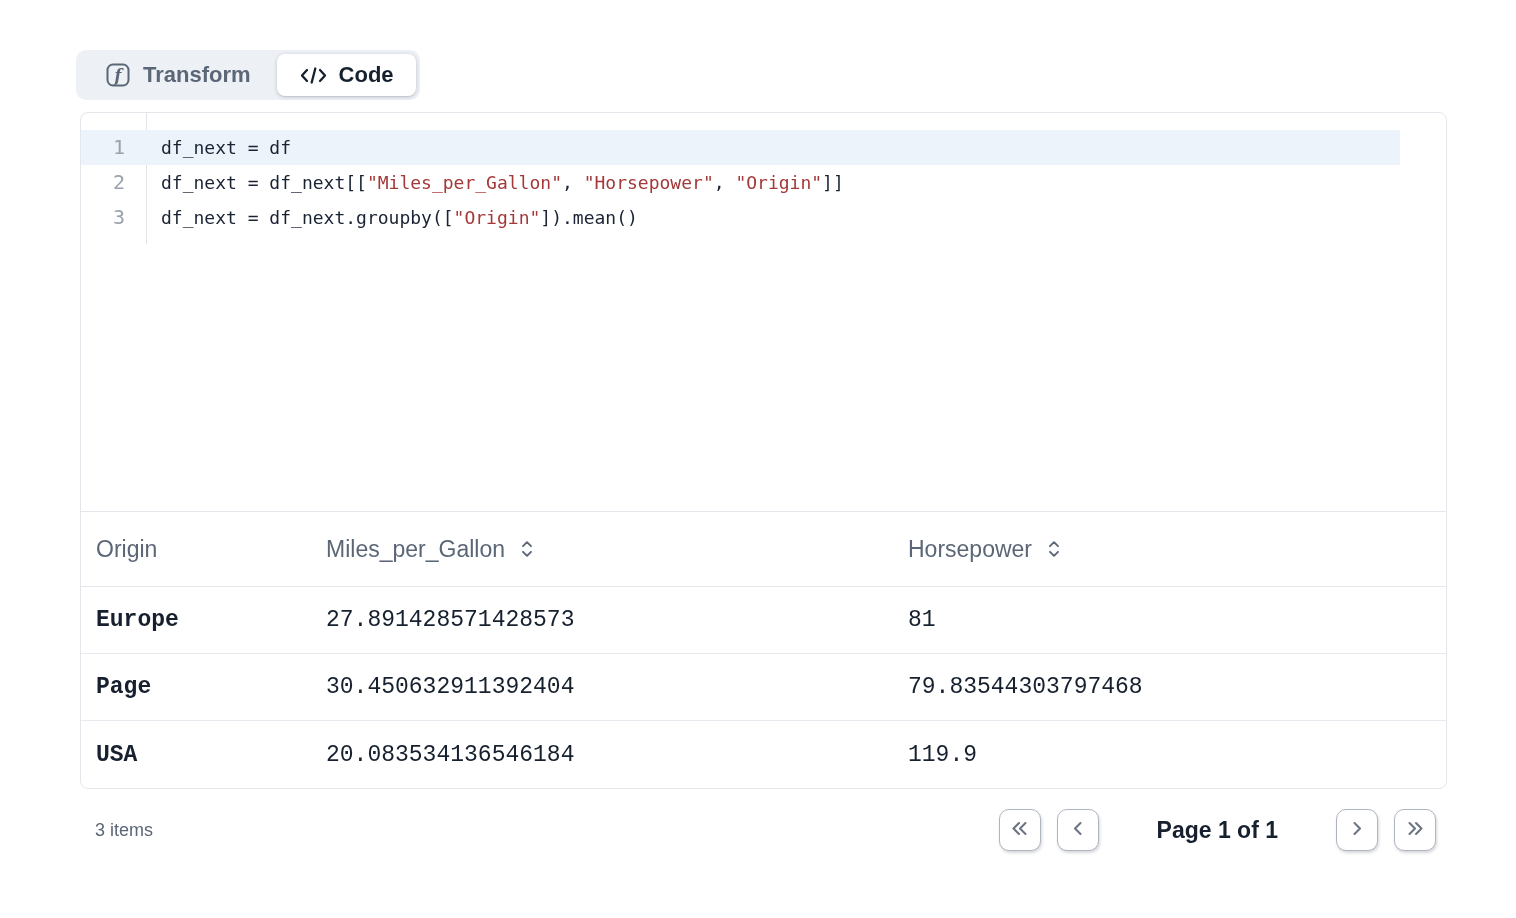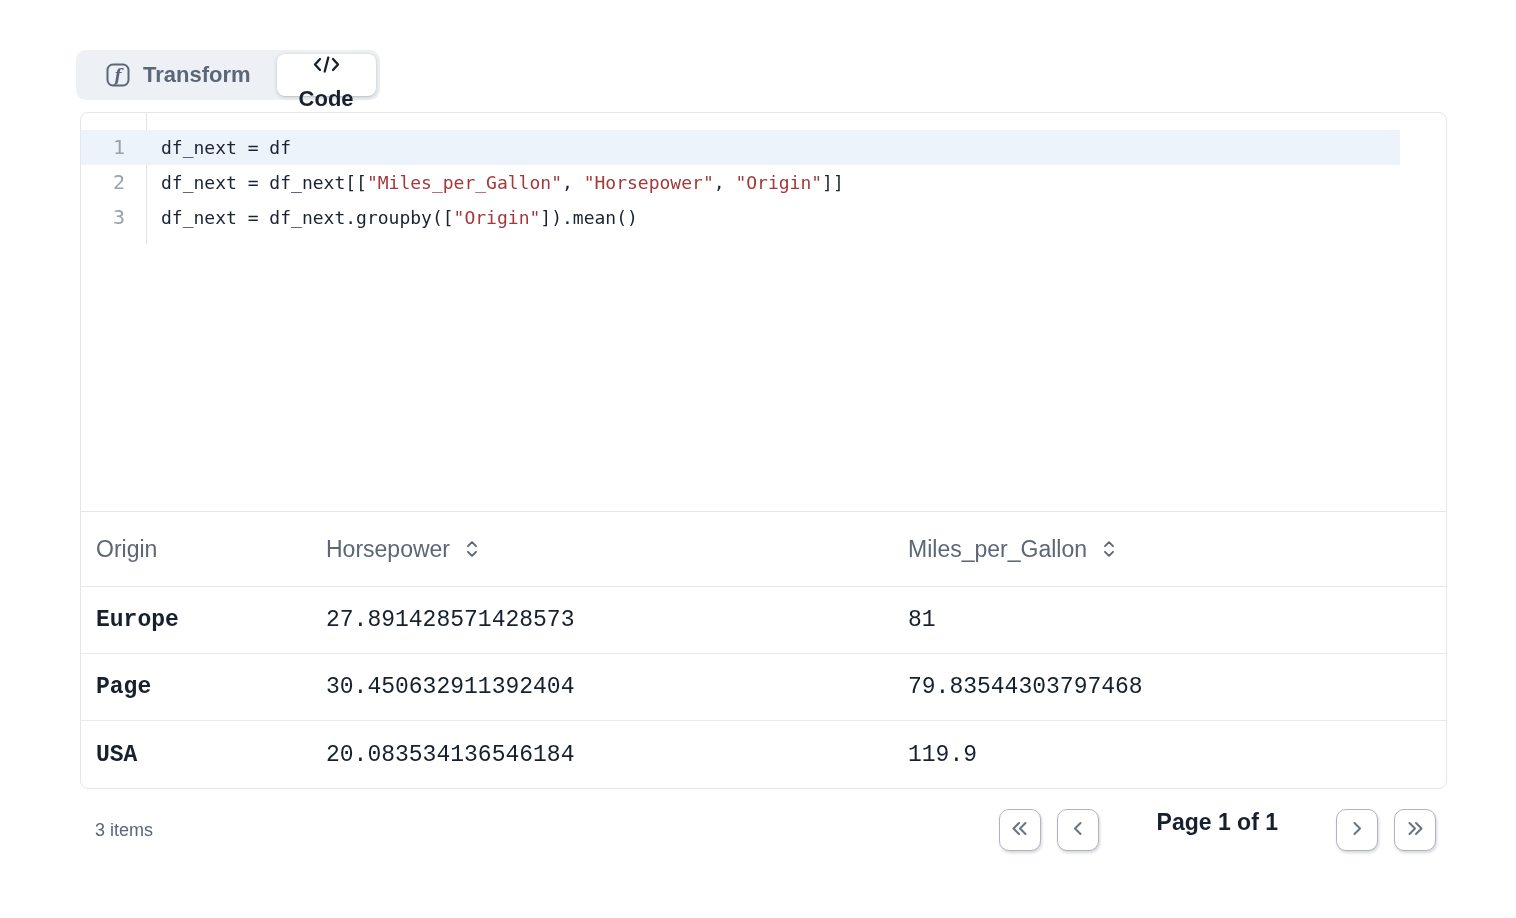--- a/index.html
+++ b/index.html
@@ -29,21 +29,21 @@
   .tab{
     display:flex;align-items:center;gap:13px;
     border:none;background:transparent;cursor:pointer;
     height:42px;padding:0 26px;border-radius:8px;
     font-family:"Liberation Sans", sans-serif;
     font-size:22px;font-weight:600;color:var(--muted-text);
   }
   .tab.active{
     background:#ffffff;color:var(--dark-text);
     box-shadow:0 1px 4px rgba(16,24,40,.18), 0 1px 1px rgba(16,24,40,.08);
-    padding:0 22px;gap:11px;flex-direction:column;
+    padding:0 22px;gap:11px;
   }
   .tab .icn{display:flex;align-items:center;}
 
   
   .panel{
     border:1px solid var(--border);
     border-radius:8px;
     background:#fff;
     overflow:hidden;
   }
@@ -83,21 +83,21 @@
   .cell{padding-left:15px;font-size:23px;color:var(--dark-text);}
   .cell.rowlabel{font-weight:700;}
   .sorticn{display:flex;align-items:center;color:var(--muted-text);cursor:pointer;}
 
   
   .footer{
     display:flex;align-items:center;
     margin-top:16px;height:50px;padding-left:15px;padding-right:11px;
   }
   .items-count{font-size:18px;color:var(--muted-text);}
-  .pager{display:flex;margin-left:auto;}
+  .pager{display:flex;align-items:center;margin-left:auto;}
   .pg-btn{
     width:42px;height:42px;border:1px solid #aeb5c1;border-radius:10px;
     background:#fff;color:#6b7482;cursor:pointer;
     display:flex;align-items:center;justify-content:center;
     box-shadow:1px 2px 3px rgba(25,35,50,.18);
     padding:0;
   }
   .pg-btn + .pg-btn{margin-left:16px;}
   .pglabel{font-size:23px;font-weight:600;color:var(--dark-text);margin:0 58px;}
 </style>
@@ -153,37 +153,37 @@
 
       </div>
     </div>
 
     <div class="dtable">
       <div class="trow thead">
         <div class="cell">
           <span>Origin</span>
         </div>
         <div class="cell">
+          <span>Miles_per_Gallon</span>
+          <span class="sorticn">
+            <svg width="14" height="20" viewBox="0 0 14 20" fill="none" stroke="currentColor" stroke-width="1.9" stroke-linecap="round" stroke-linejoin="round">
+              <polyline points="3,7.2 7,3.2 11,7.2"></polyline>
+              <polyline points="3,12.8 7,16.8 11,12.8"></polyline>
+            </svg>
+          </span>
+        </div>
+        <div class="cell">
           <span>Horsepower</span>
           <span class="sorticn">
             <svg width="14" height="20" viewBox="0 0 14 20" fill="none" stroke="currentColor" stroke-width="1.9" stroke-linecap="round" stroke-linejoin="round">
               <polyline points="3,7.2 7,3.2 11,7.2"></polyline>
               <polyline points="3,12.8 7,16.8 11,12.8"></polyline>
             </svg>
           </span>
         </div>
-        <div class="cell">
-          <span>Miles_per_Gallon</span>
-          <span class="sorticn">
-            <svg width="14" height="20" viewBox="0 0 14 20" fill="none" stroke="currentColor" stroke-width="1.9" stroke-linecap="round" stroke-linejoin="round">
-              <polyline points="3,7.2 7,3.2 11,7.2"></polyline>
-              <polyline points="3,12.8 7,16.8 11,12.8"></polyline>
-            </svg>
-          </span>
-        </div>
       </div>
 
       <div class="tbody">
         <div class="trow">
           <div class="cell rowlabel">Europe</div>
           <div class="cell">27.891428571428573</div>
           <div class="cell">81</div>
         </div>
         <div class="trow">
           <div class="cell rowlabel">Page</div>

